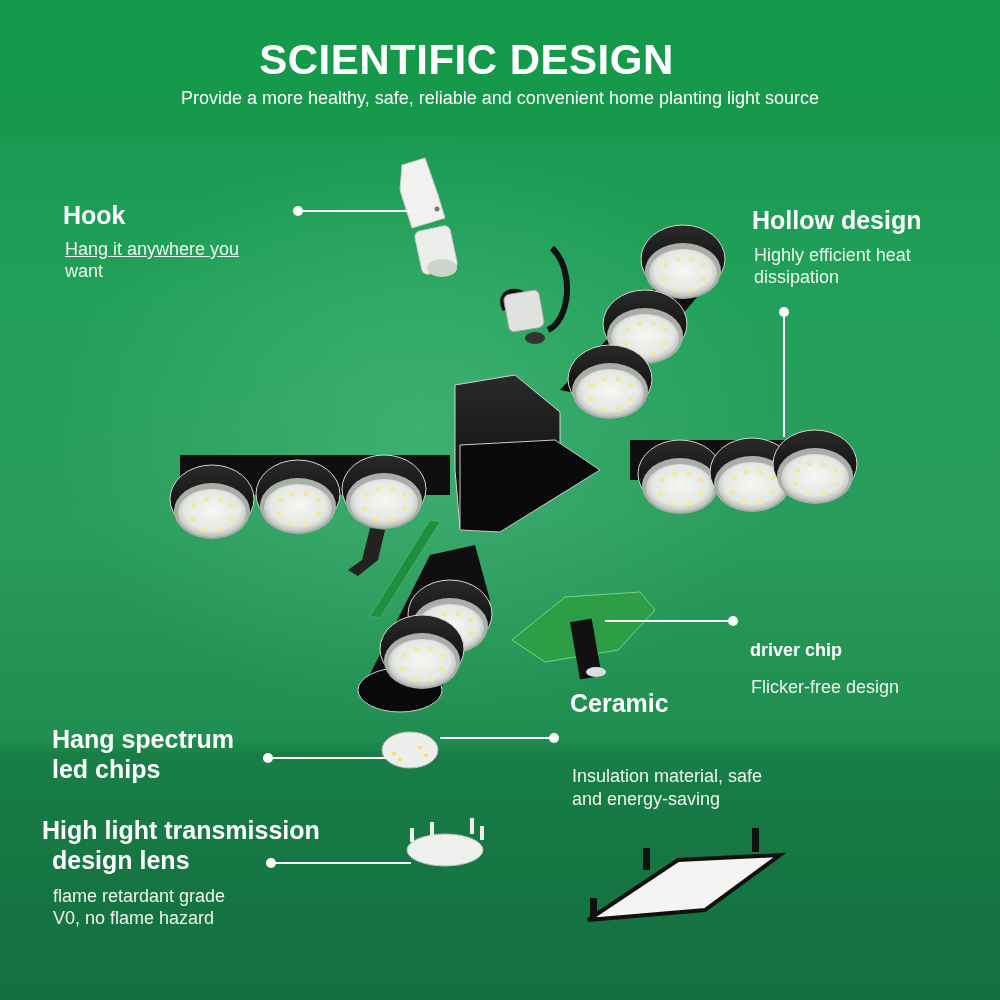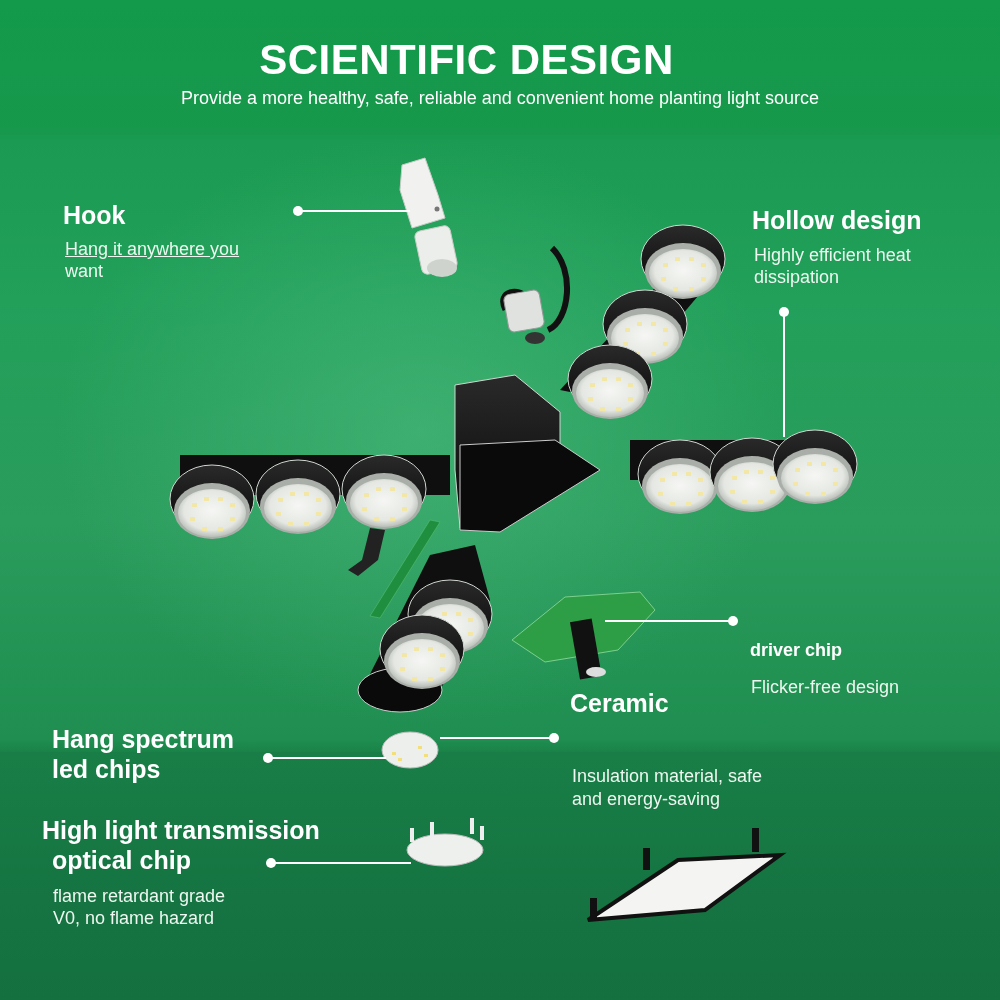--- a/index.html
+++ b/index.html
@@ -163,18 +163,18 @@
   <div class="dot" style="left:263px;top:753px;"></div>
   <div class="line" style="left:268px;top:757px;width:118px;height:2px;"></div>
 
   <div class="line" style="left:440px;top:737px;width:112px;height:2px;"></div>
   <div class="dot" style="left:549px;top:733px;"></div>
   <div class="txt h" style="left:570px;top:688px;">Ceramic</div>
   <div class="txt d" style="left:572px;top:765px;">Insulation material, safe</div>
   <div class="txt d" style="left:572px;top:788px;">and energy-saving</div>
 
   <div class="txt h" style="left:42px;top:815px;">High light transmission</div>
-  <div class="txt h" style="left:52px;top:845px;">optical chip</div>
+  <div class="txt h" style="left:52px;top:845px;">design lens</div>
   <div class="txt d" style="left:53px;top:885px;">flame retardant grade</div>
   <div class="txt d" style="left:53px;top:907px;">V0, no flame hazard</div>
   <div class="dot" style="left:266px;top:858px;"></div>
   <div class="line" style="left:271px;top:862px;width:140px;height:2px;"></div>
 </div>
 
 </body></html>

